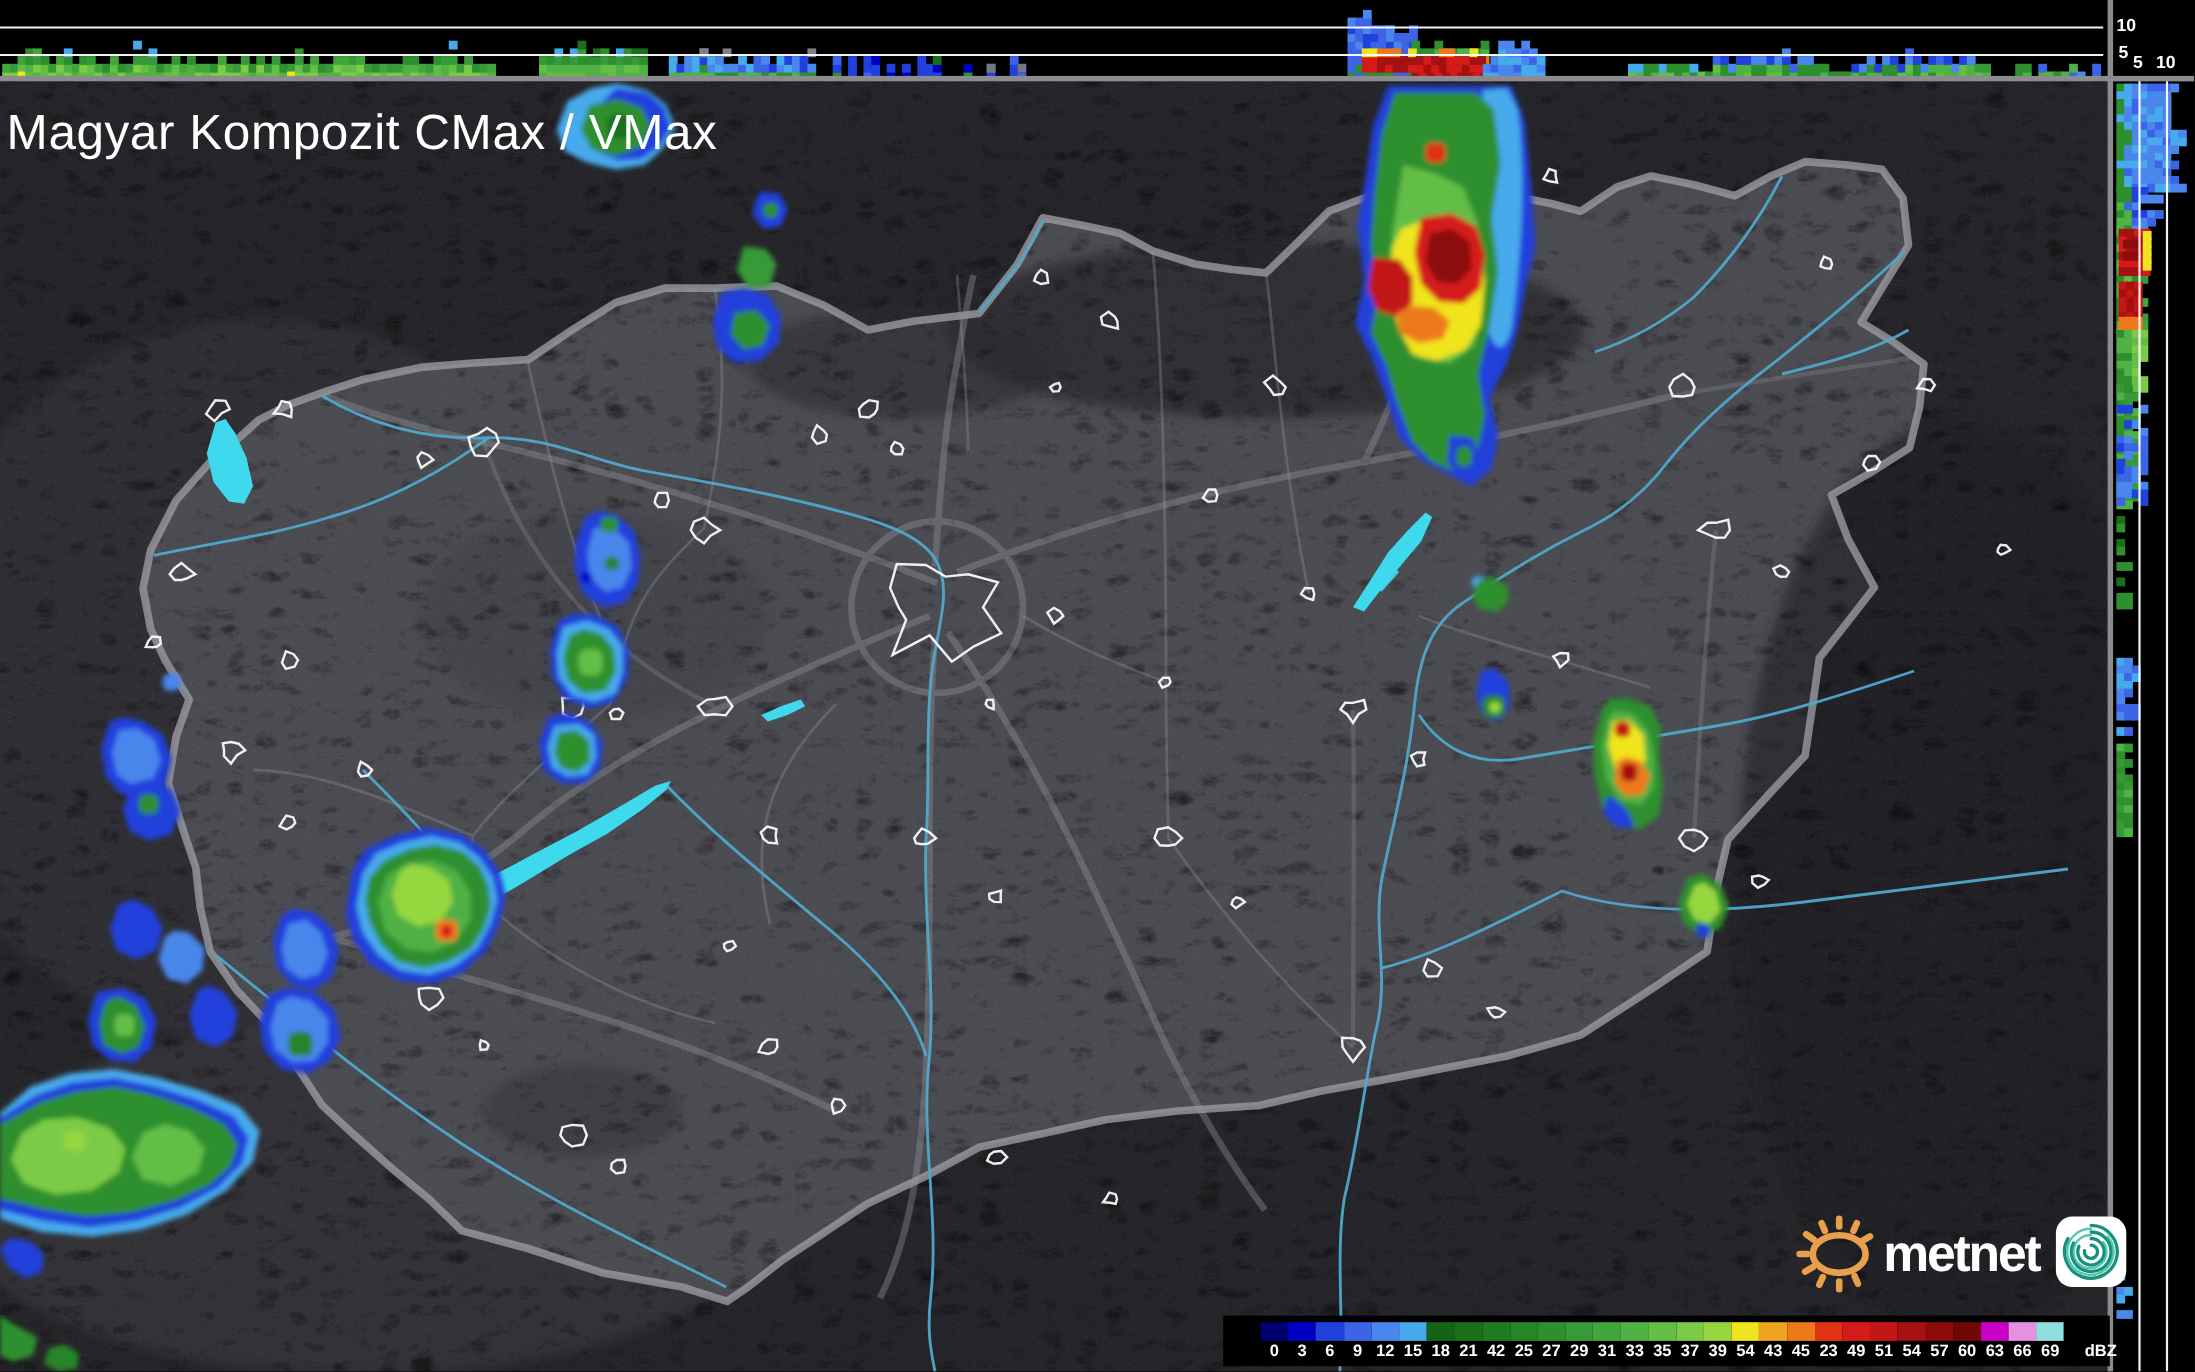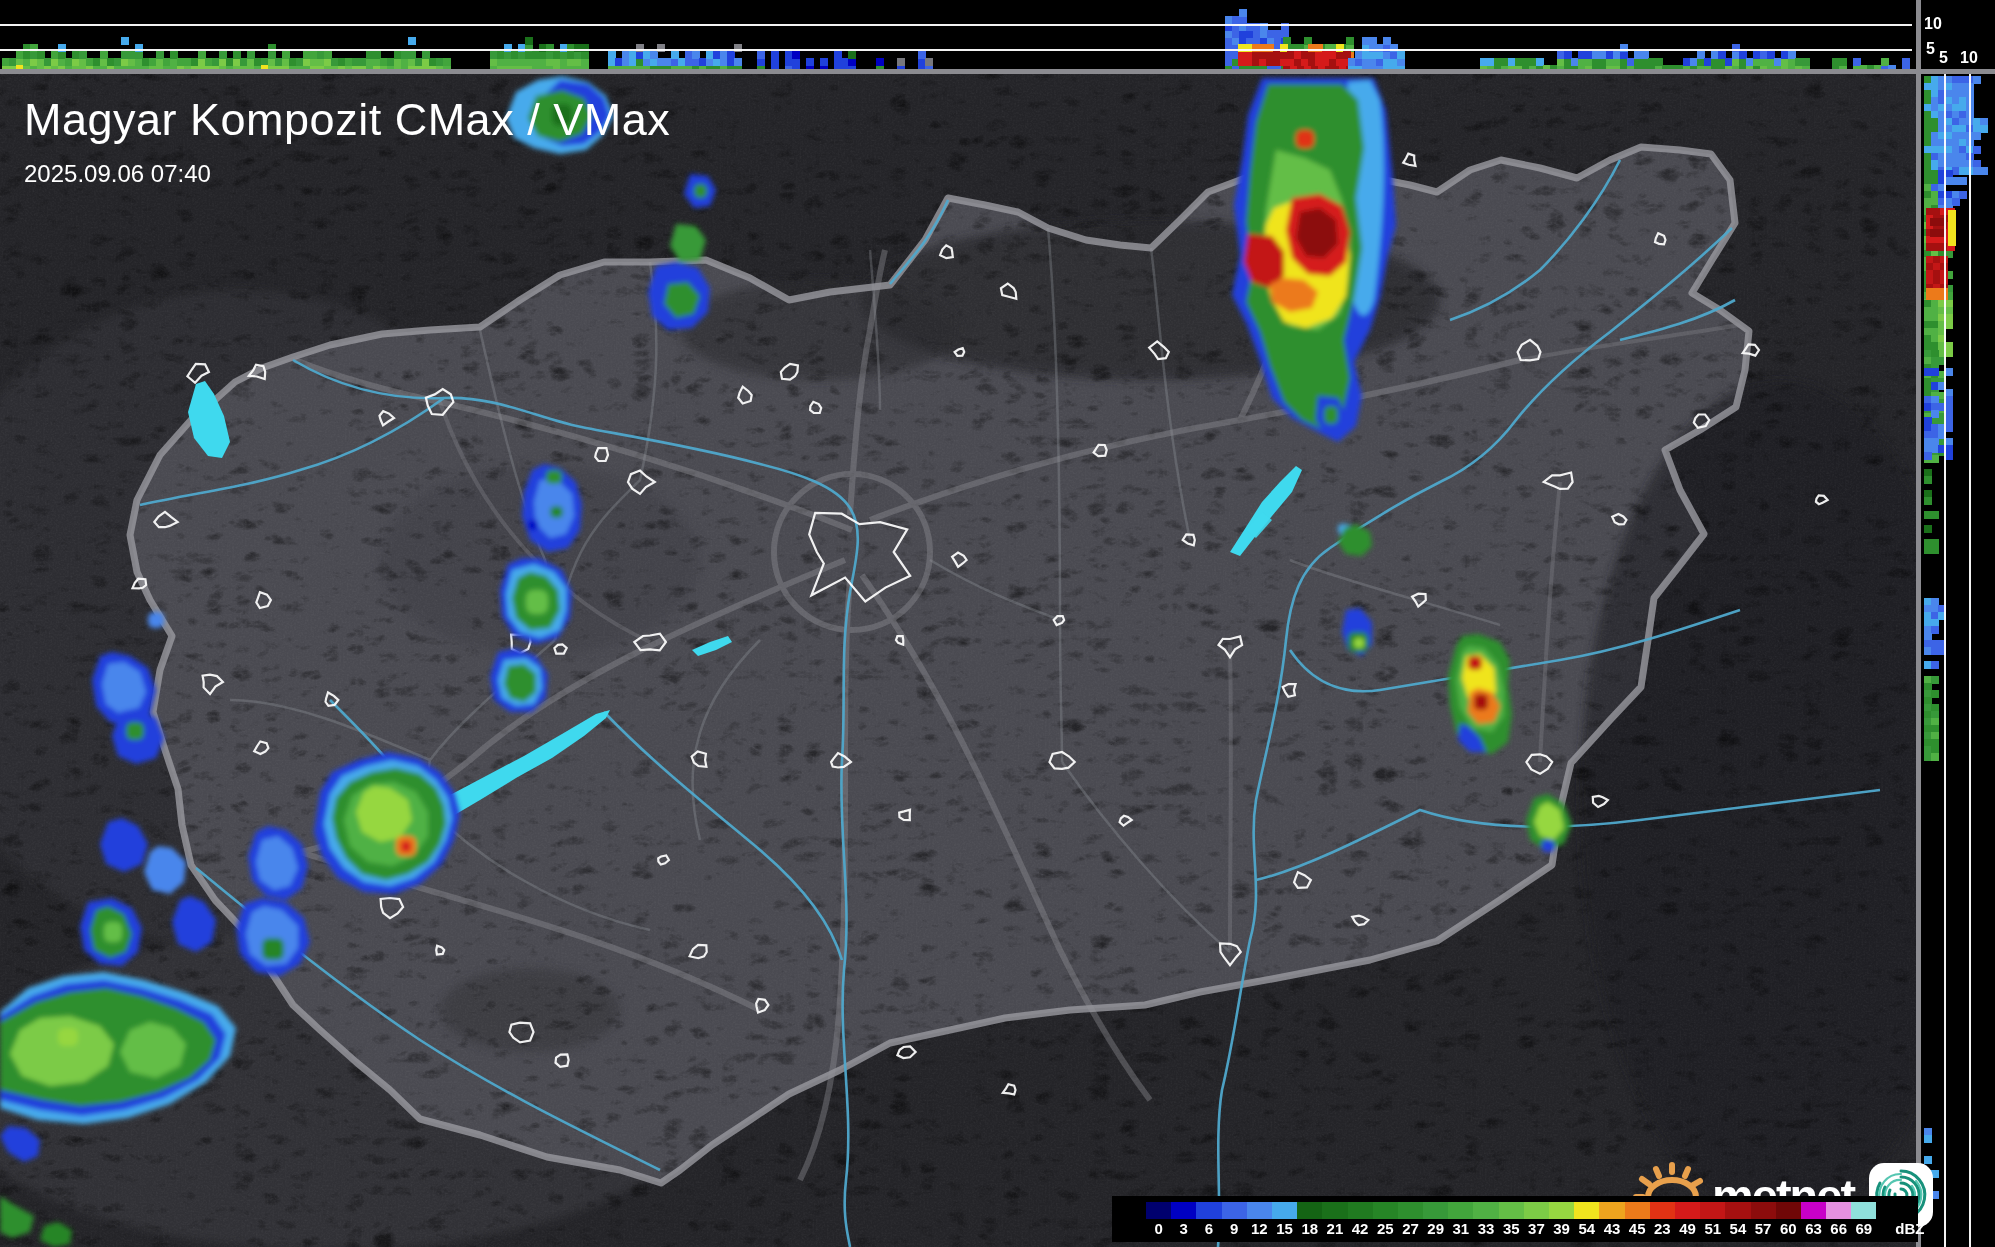--- a/index.html
+++ b/index.html
@@ -7,34 +7,34 @@
          font-family:"Liberation Sans","DejaVu Sans",sans-serif;}
   
   #top-strip{position:absolute;left:0;top:0;width:1995px;height:69px;background:#000;z-index:4;}
   #right-strip{position:absolute;left:1921px;top:0;width:74px;height:1247px;background:#000;z-index:3;}
   #sep-h{position:absolute;left:0;top:69px;width:1995px;height:5px;background:#8b8b90;z-index:6;}
   #sep-v{position:absolute;left:1916px;top:0;width:5px;height:1247px;background:#8b8b90;z-index:6;}
   
   #map-wrap{position:absolute;left:0;top:74px;width:1919px;height:1173px;z-index:1;}
   
   .scale-label{position:absolute;color:#fff;font-weight:700;font-size:16px;z-index:8;line-height:20px;}
-  #title-block{position:absolute;left:24px;top:94px;z-index:10;color:#fff;}
+  #title-block{position:absolute;left:6px;top:94px;z-index:10;color:#fff;}
   #page-title{font-size:45px;font-weight:400;letter-spacing:.5px;}
   #page-time{font-size:24px;font-weight:400;margin-top:14px;}
   
   #legend{position:absolute;left:1112px;top:1196px;width:806px;height:46px;background:#000;
           z-index:12;display:flex;align-items:flex-start;padding:0;box-sizing:border-box;}
   #legend .cells{display:flex;margin-left:34px;margin-top:6px;}
   .lcell{width:25.2px;display:flex;flex-direction:column;align-items:center;}
   .lswatch{width:25.2px;height:17px;}
   .llabel{color:#fff;font-size:15px;font-weight:700;margin-top:1px;white-space:nowrap;}
   .lunit{width:48px;display:flex;flex-direction:column;align-items:flex-end;}
   .lunit .llabel{margin-top:18px;margin-left:4px;}
   
-  #logo{position:absolute;left:1628px;top:1157px;z-index:11;display:flex;align-items:center;}
+  #logo{position:absolute;left:1628px;top:1100px;z-index:11;display:flex;align-items:center;}
   #logo-text{color:#fff;font-size:47px;font-weight:700;letter-spacing:-2px;margin-left:6px;margin-right:14px;}
   svg{display:block;}
 </style>
 </head>
 <body>
 
 <div id="stage">
 
   <div id="map-wrap">
     <svg width="1919" height="1173" viewBox="0 74 1919 1173">
@@ -1362,21 +1362,20 @@
   <div id="sep-h"></div>
   <div id="sep-v"></div>
 
   <div class="scale-label" style="left:1924px;top:14px;">10</div>
   <div class="scale-label" style="left:1926px;top:39px;">5</div>
   <div class="scale-label" style="left:1939px;top:48px;">5</div>
   <div class="scale-label" style="left:1960px;top:48px;">10</div>
 
   <div id="title-block">
     <div id="page-title">Magyar Kompozit CMax / VMax</div>
-    <div id="page-time">2025.09.06 07:40</div>
   </div>
 
   <div id="legend">
     <div class="cells">
         <div class="lcell">
       <div class="lswatch" style="background:#00006E"></div>
       <div class="llabel">0</div>
         </div>
         <div class="lcell">
       <div class="lswatch" style="background:#0000C3"></div>

